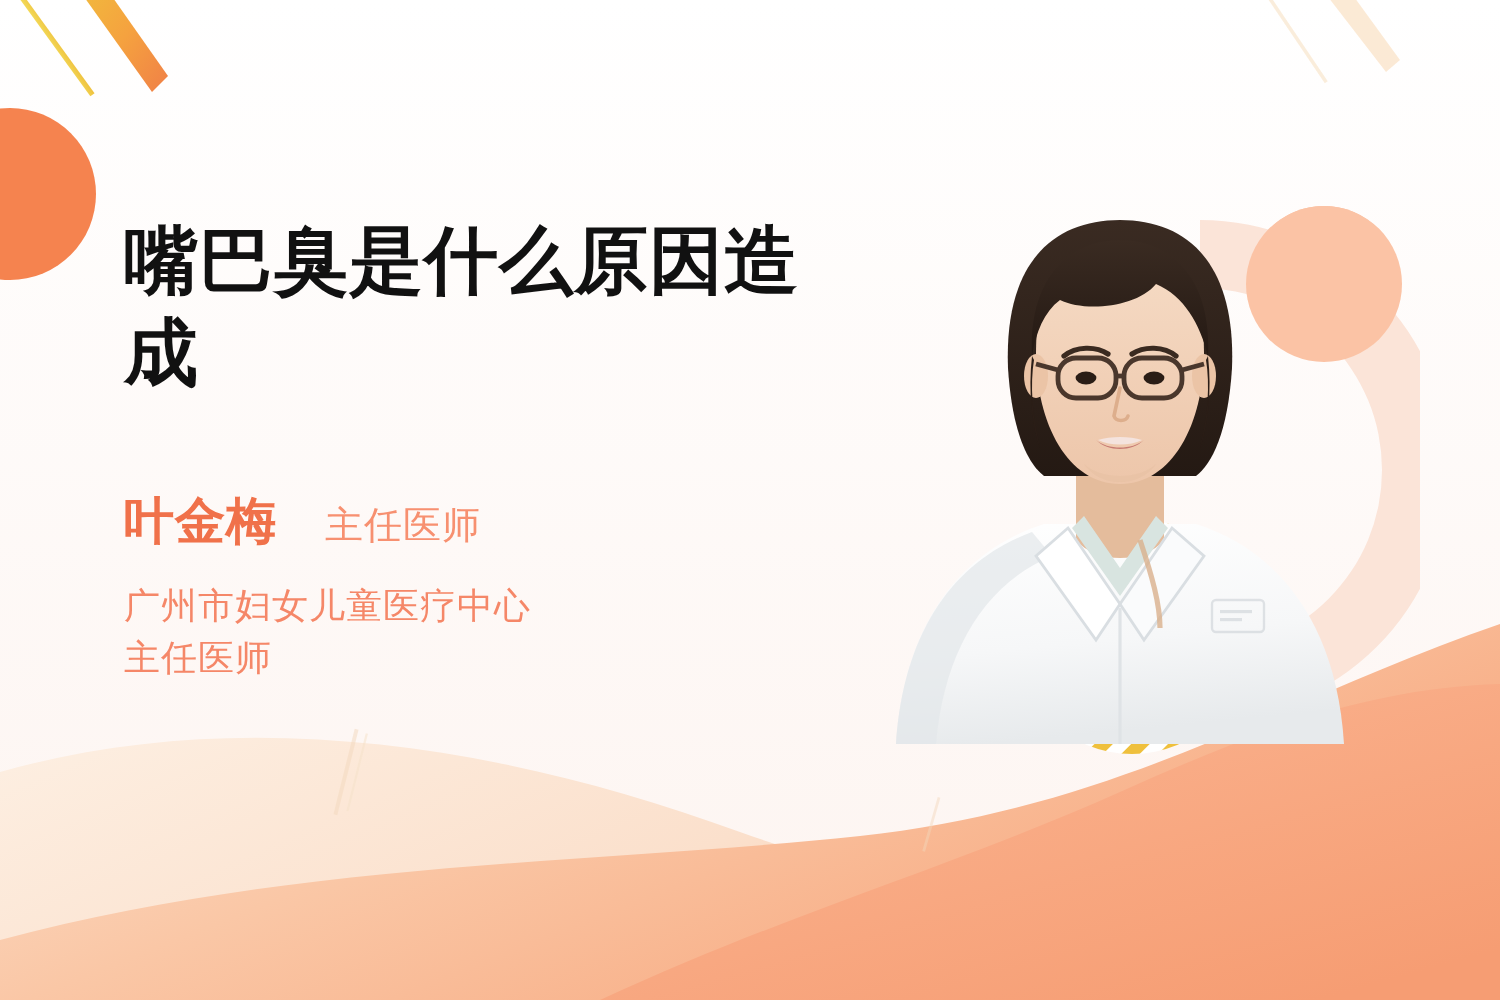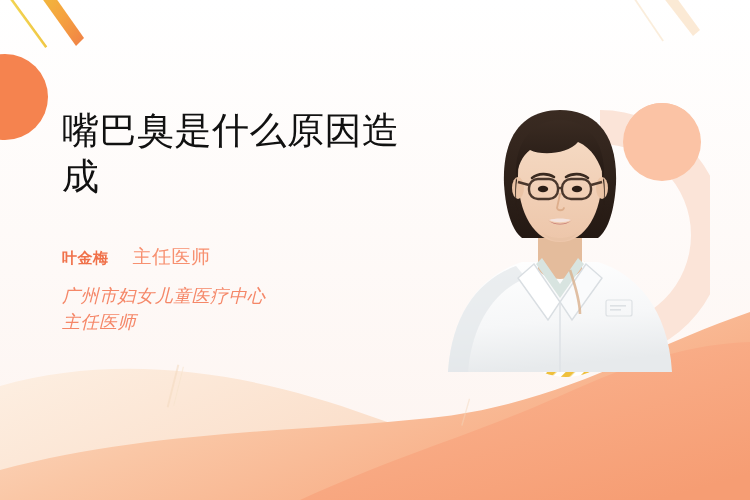--- a/index.html
+++ b/index.html
@@ -25,51 +25,50 @@
   #text-block {
     position: absolute;
     left: 62px;
     top: 108px;
     width: 360px;
     z-index: 30;
   }
   #headline {
     font-size: 37px;
     line-height: 46px;
-    font-weight: 400;
+    font-weight: 700;
     color: #111111;
     letter-spacing: 0.5px;
     white-space: pre-line;
     margin: 0;
   }
   #doctor-line {
     margin-top: 44px;
     display: flex;
     align-items: baseline;
   }
   #doctor-name {
-    font-size: 15px;
+    font-size: 25px;
     font-weight: bold;
     color: #F0714A;
     letter-spacing: 0.5px;
   }
   #doctor-title {
     font-size: 19px;
     font-weight: 400;
     color: #F79070;
     margin-left: 24px;
     letter-spacing: 0.5px;
   }
   #hospital-block {
     margin-top: 13px;
     font-size: 18px;
     line-height: 26px;
     color: #F58768;
     letter-spacing: 0.5px;
-    font-style: italic;
   }
   .hospital-line { display: block; }
 
   
   #portrait-wrap {
     position: absolute;
     left: 430px;
     top: 92px;
     width: 260px;
     height: 280px;

